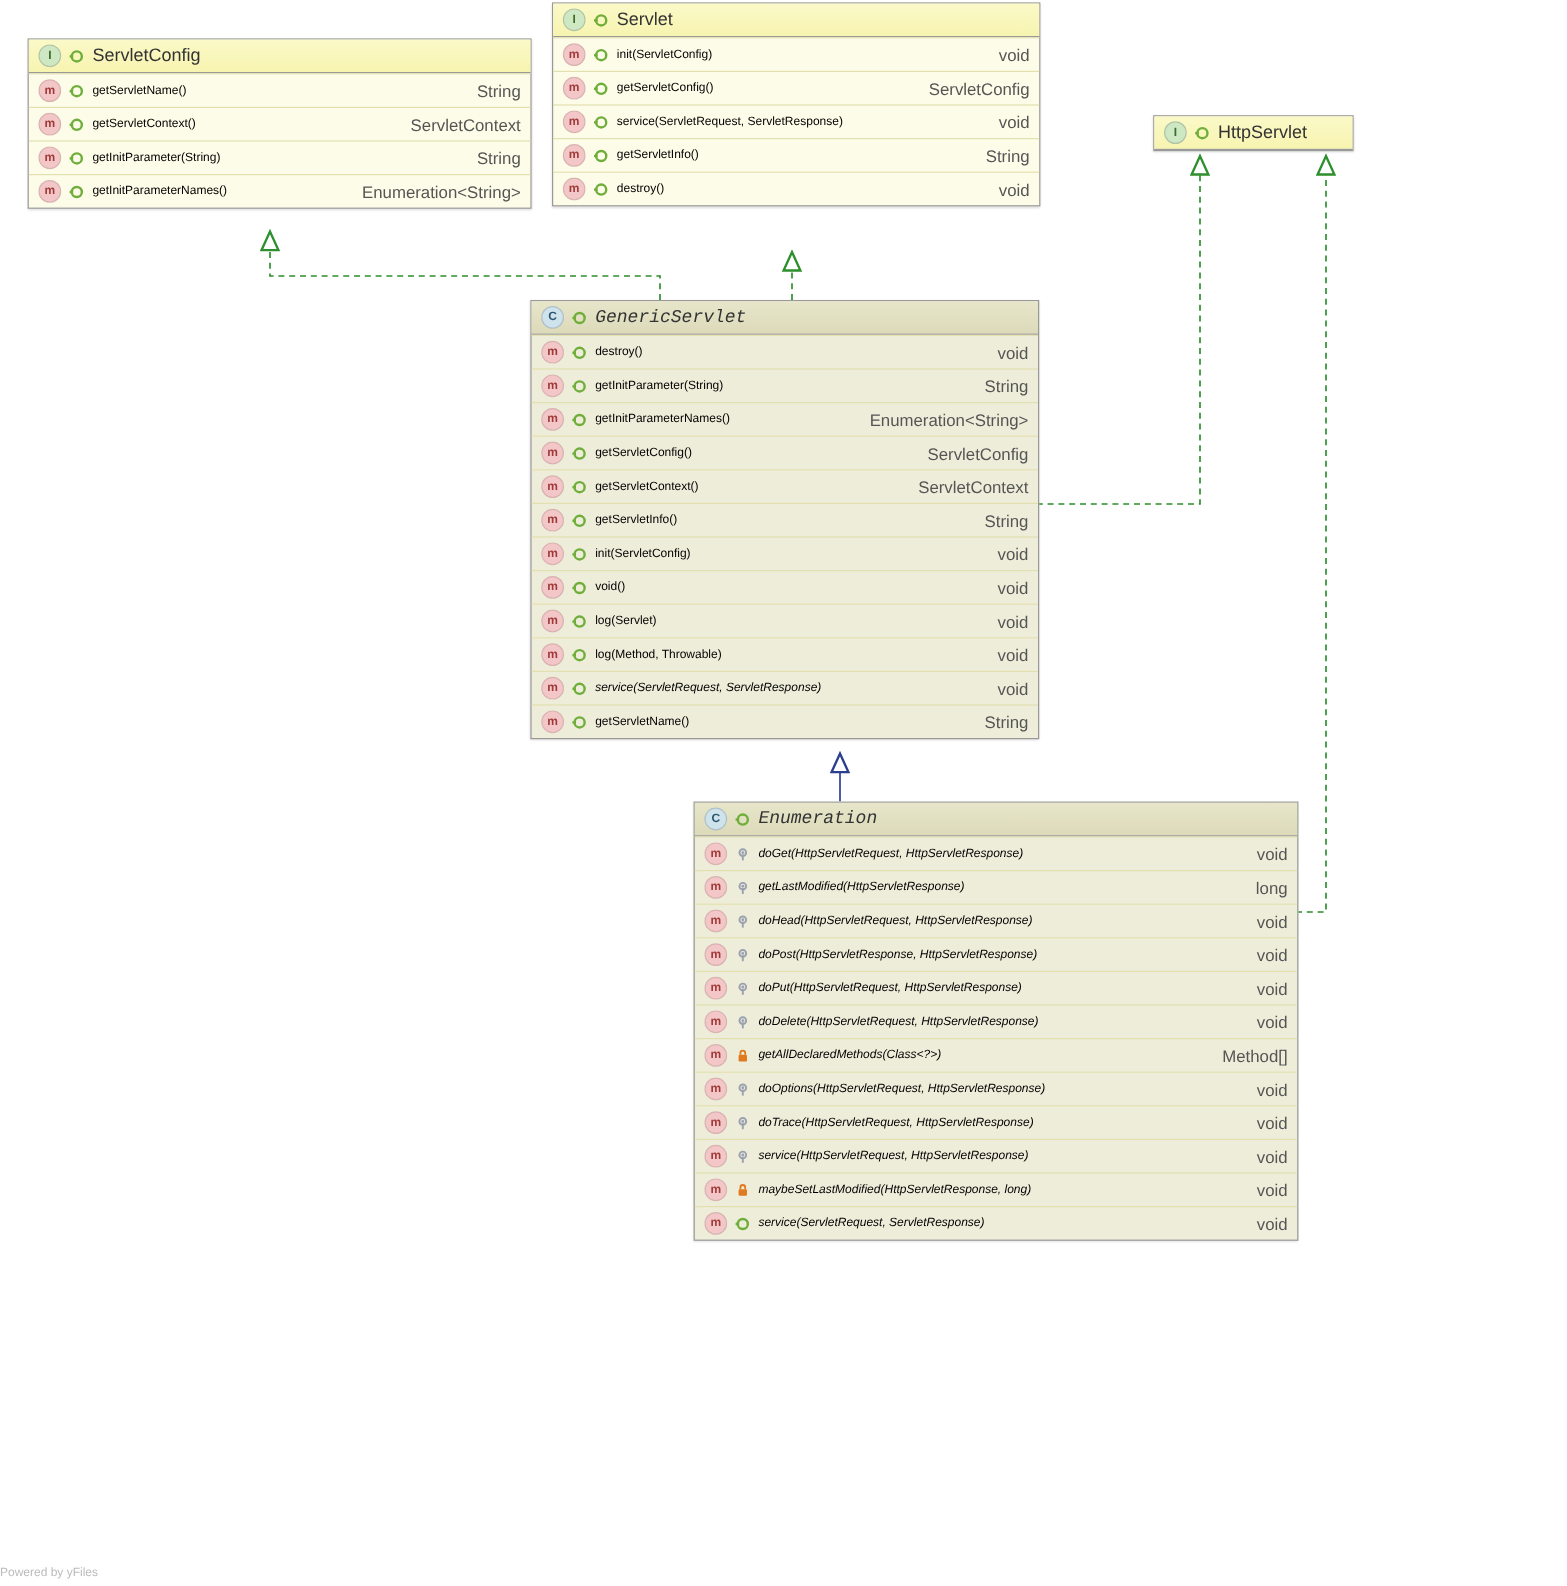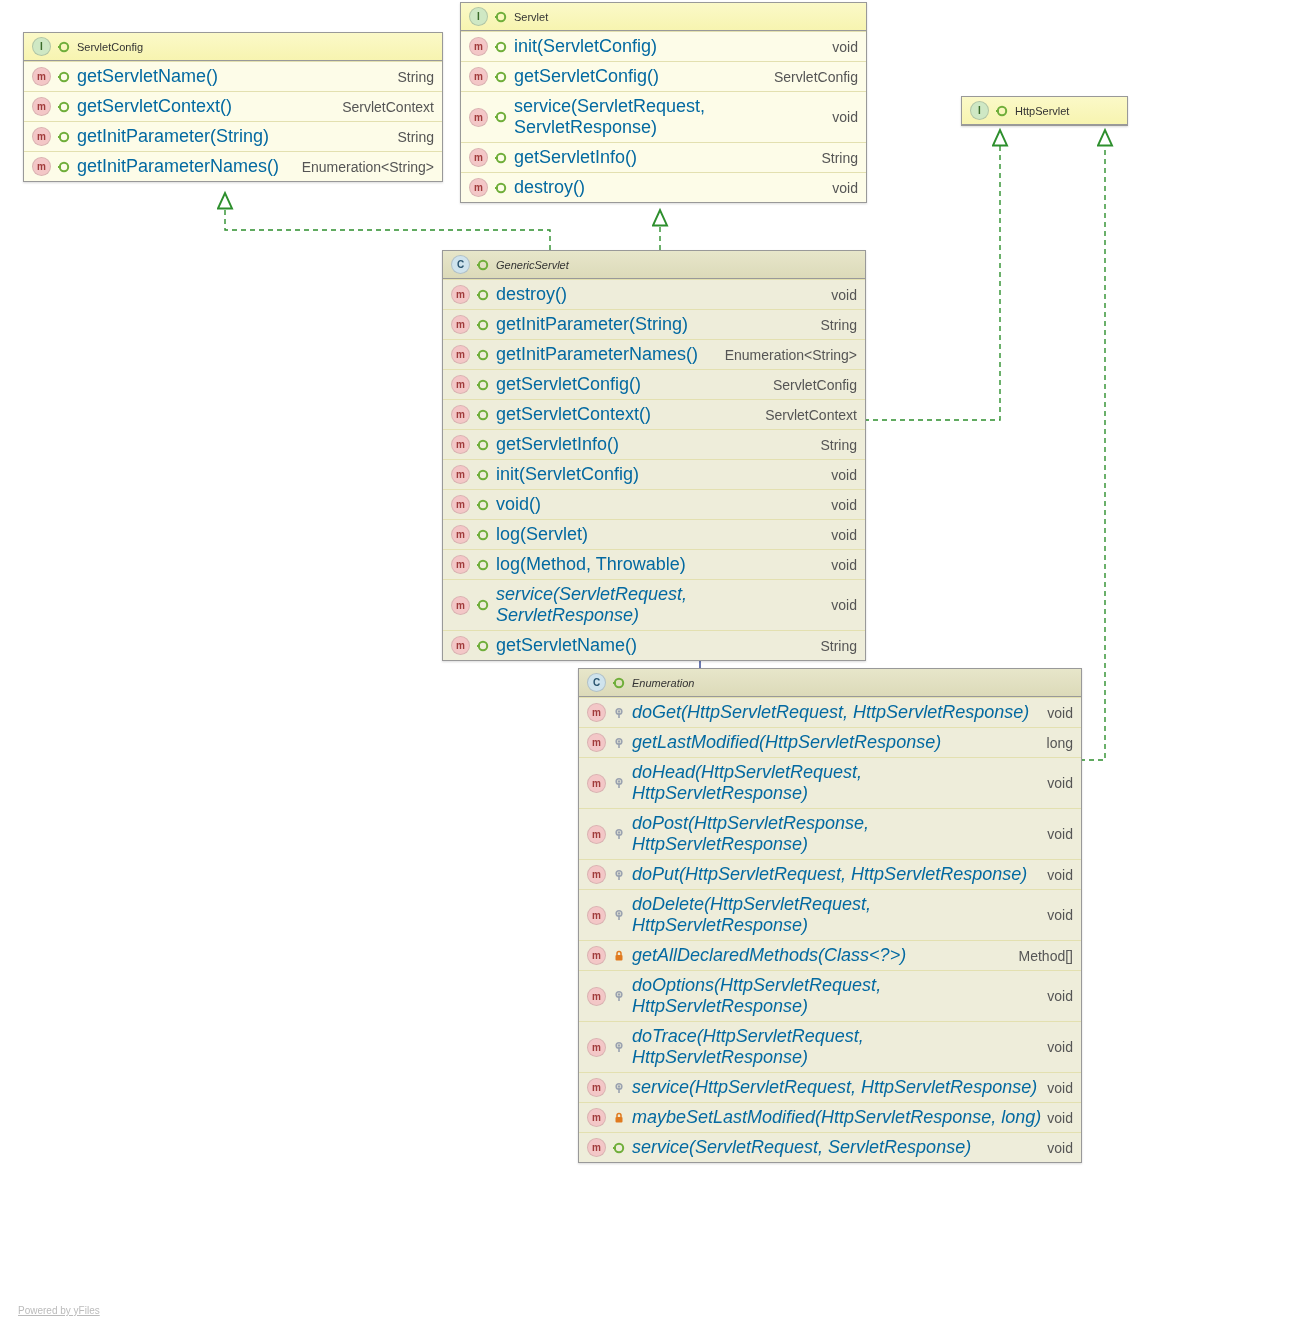--- a/index.html
+++ b/index.html
@@ -1,35 +1,35 @@
 <!DOCTYPE html>
 <html><head>
 <meta charset="utf-8">
 <style>
   html,body{margin:0;padding:0;background:#fff;font-family:"Segoe UI",Tahoma,sans-serif;font-size:14px;color:#333;}
   #stage{position:relative;width:1306px;height:1322px;}
   .uml-box{position:absolute;border:1px solid #999;background:#fdfce8;box-shadow:0 1px 2px rgba(0,0,0,0.15);}
   .uml-box.abstract{background:#eeedda;}
   .uml-header{display:flex;align-items:center;gap:6px;padding:4px 8px;border-bottom:1px solid #999;background:linear-gradient(#fbf9c8,#f7f4b0);}
   .uml-box.abstract .uml-header{background:linear-gradient(#e7e6ca,#dcdab9);}
-  .uml-title{font-size:11px;color:#333;}
-  .uml-title.italic{font-style:italic;}
+  .uml-title{font-size:15px;color:#333;}
+  .uml-title.italic{font-style:italic;font-family:Liberation Mono, monospace;}
   .uml-row{display:flex;align-items:center;gap:6px;padding:4px 8px;border-top:1px solid #e3e0b0;}
   .uml-row:first-of-type{border-top:none;}
-  .sig{flex:1;font-size:18px;color:#0369a1;}
+  .sig{flex:1;font-size:10px;color:#000000;}
   .sig.italic{font-style:italic;}
   .ret{font-size:14px;color:#555;text-align:left;white-space:nowrap;}
   .type-icon{width:17px;height:17px;border-radius:50%;display:flex;align-items:center;justify-content:center;font-size:10px;font-weight:bold;border:1px solid rgba(0,0,0,0.15);}
   .type-icon.iface{background:#cfe8c4;color:#3a6b2a;}
   .type-icon.cls{background:#cfe3ed;color:#2a5570;}
   .m-icon{width:17px;height:17px;border-radius:50%;background:#f3c7c7;color:#a03a3a;display:flex;align-items:center;justify-content:center;font-size:10px;font-weight:bold;border:1px solid rgba(0,0,0,0.1);}
   .vis-icon{width:14px;height:14px;display:flex;align-items:center;justify-content:center;}
   .vis-icon svg{width:14px;height:14px;}
   #arrows{position:absolute;left:0;top:0;width:1306px;height:1322px;pointer-events:none;}
-  .footer{position:absolute;left:18px;bottom:6px;font-size:10px;color:#bbb;text-decoration:underline;}
+  .footer{position:absolute;left:0;bottom:6px;font-size:10px;color:#bbb;}
 </style>
 </head>
 <body>
 
 <div id="stage">
   <svg id="arrows">
     <defs>
       <marker id="tri-open" markerWidth="14" markerHeight="14" refX="12" refY="6" orient="auto">
         <path d="M1,1 L12,6 L1,11 Z" fill="#fff" stroke="#2d8f2d" stroke-width="1.4"></path>
       </marker>

